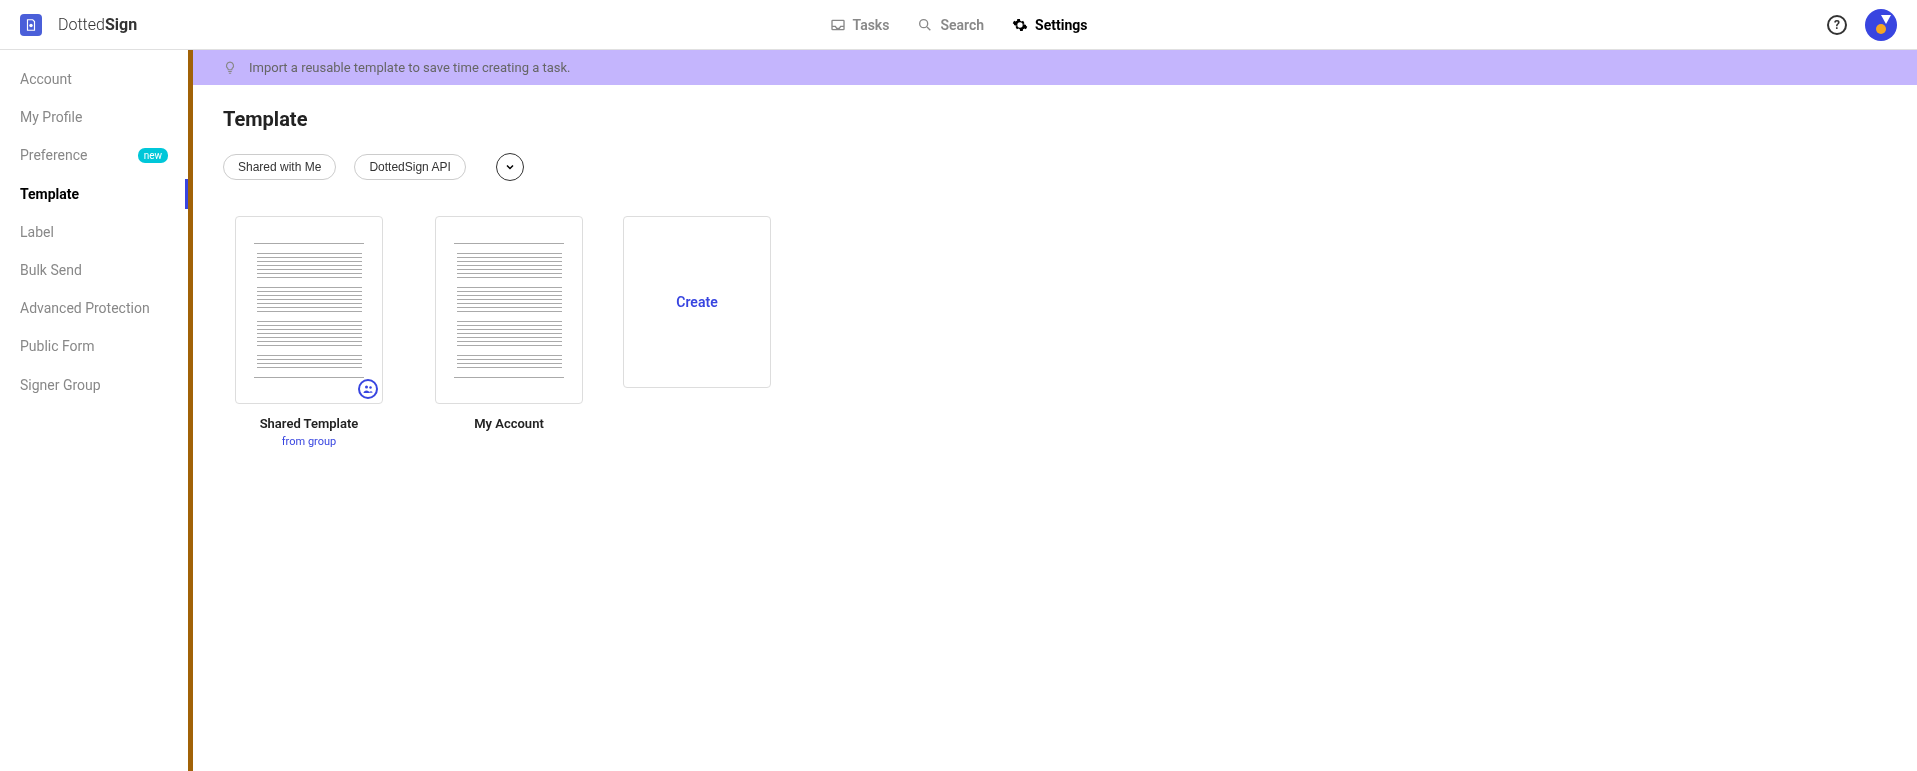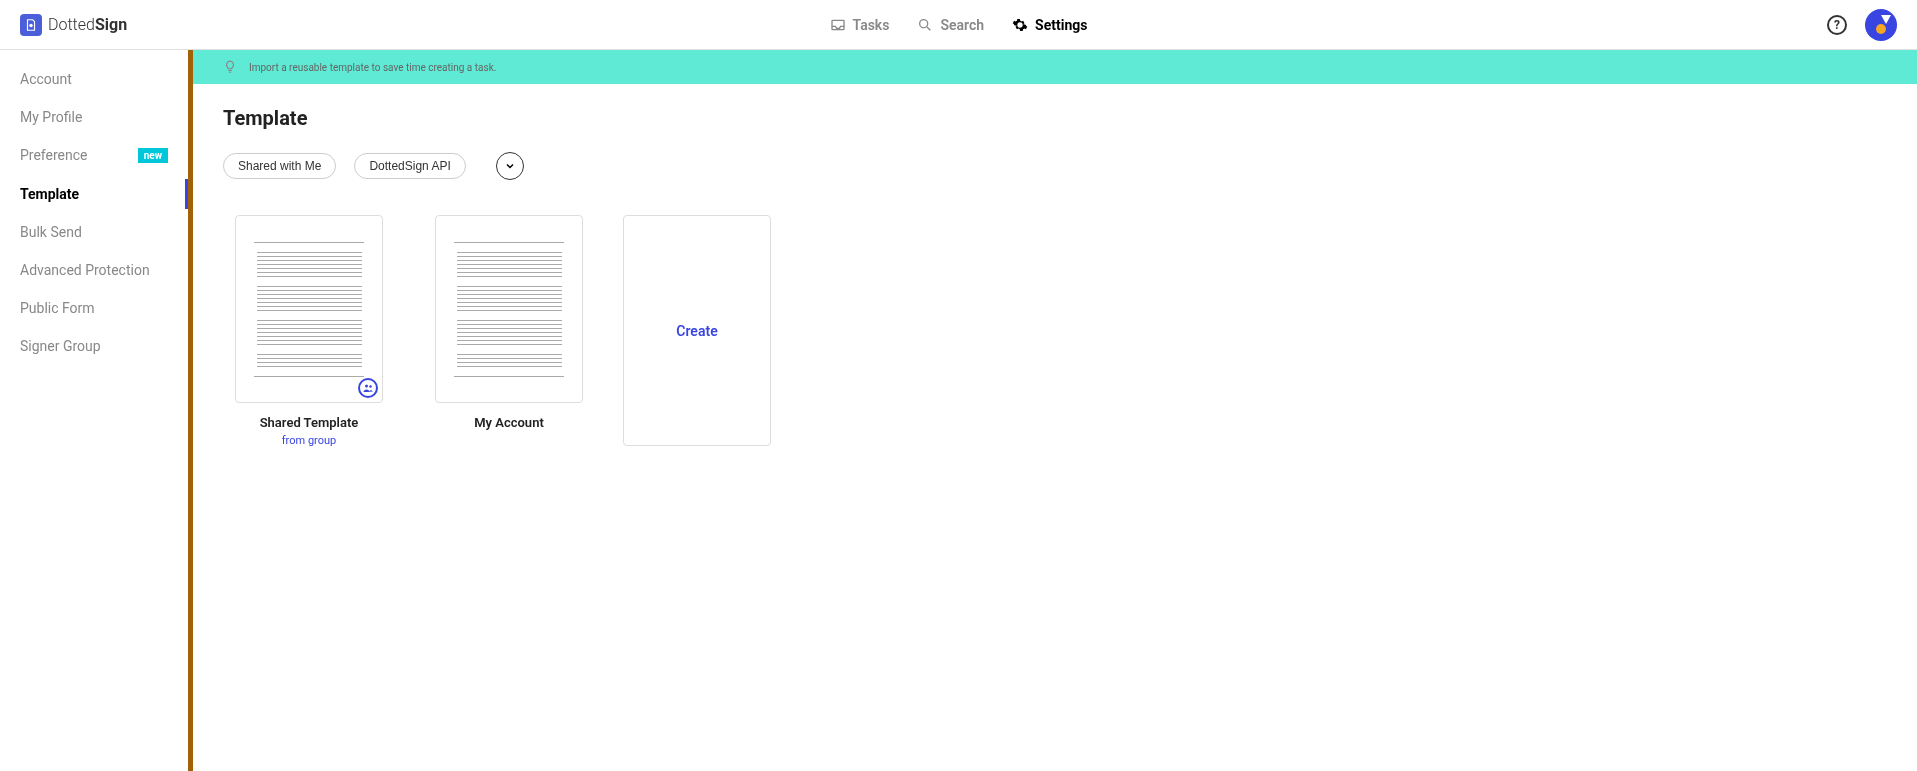--- a/index.html
+++ b/index.html
@@ -34,20 +34,21 @@
       background: #4a5fd9;
       border-radius: 4px;
       display: flex;
       align-items: center;
       justify-content: center;
       color: white;
       font-size: 12px;
     }
     .logo-text-thin {
       font-weight: 300;
+      margin-left: 10px;
     }
     .logo-text-bold {
       font-weight: 700;
     }
     .header-center {
       display: flex;
       gap: 28px;
       align-items: center;
       position: absolute;
       left: 50%;
@@ -153,34 +154,34 @@
       top: 4px;
       bottom: 4px;
       width: 3px;
       background: #3845e0;
     }
     .sidebar-badge {
       background: #00c7d9;
       color: #fff;
       font-size: 10px;
       padding: 1px 6px;
-      border-radius: 0;
-      font-weight: 700;
+      border-radius: 7px;
+      font-weight: 400;
     }
     .main {
       flex: 1;
       overflow-y: auto;
     }
     .info-banner {
-      background: #5eead4;
+      background: #c4b5fd;
       padding: 10px 30px;
       display: flex;
       align-items: center;
       gap: 12px;
-      font-size: 10px;
+      font-size: 13px;
       color: #666;
     }
     .banner-icon {
       width: 14px;
       height: 14px;
     }
     .content {
       padding: 22px 30px;
     }
     .page-title {
@@ -275,21 +276,21 @@
     }
     .template-card-sub {
       font-size: 11px;
       color: #3845e0;
       margin-top: 4px;
       text-align: center;
       cursor: pointer;
     }
     .create-card {
       width: 148px;
-      height: 231px;
+      height: 172px;
       border: 1px solid #ddd;
       border-radius: 4px;
       display: flex;
       align-items: center;
       justify-content: center;
       font-size: 14px;
       font-weight: 600;
       color: #3845e0;
       cursor: pointer;
     }
@@ -350,20 +351,23 @@
     </div>
     <div class="sidebar-item">
       <span>My Profile</span>
     </div>
     <div class="sidebar-item">
       <span>Preference</span>
       <span class="sidebar-badge">new</span>
     </div>
     <div class="sidebar-item active">
       <span>Template</span>
+    </div>
+    <div class="sidebar-item">
+      <span>Label</span>
     </div>
     <div class="sidebar-item">
       <span>Bulk Send</span>
     </div>
     <div class="sidebar-item">
       <span>Advanced Protection</span>
     </div>
     <div class="sidebar-item">
       <span>Public Form</span>
     </div>

